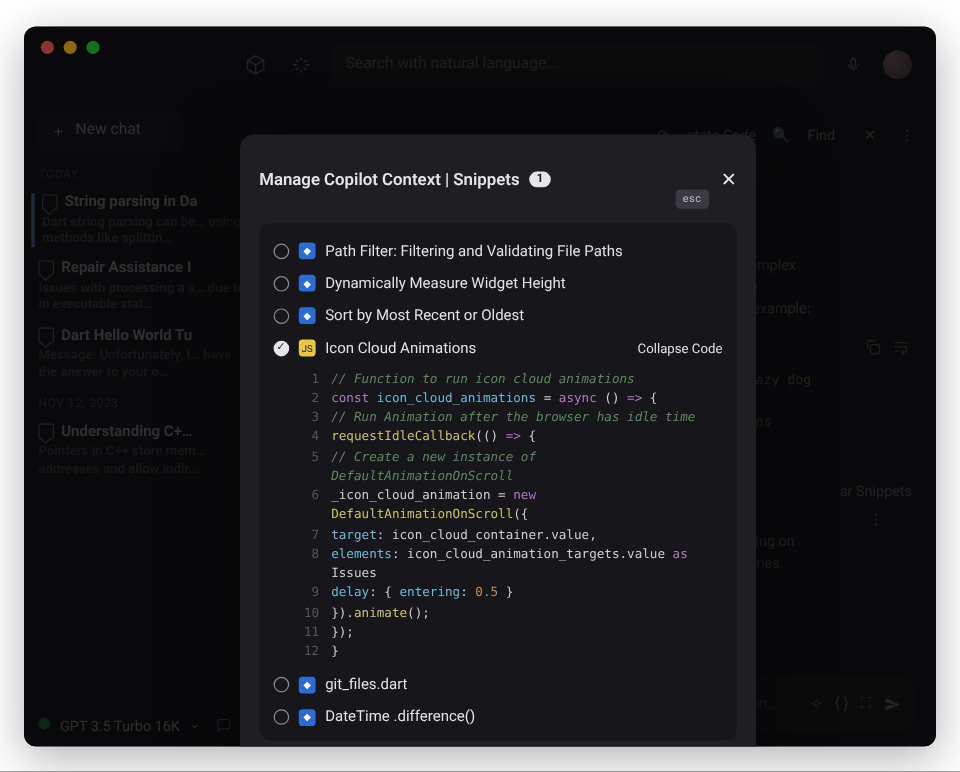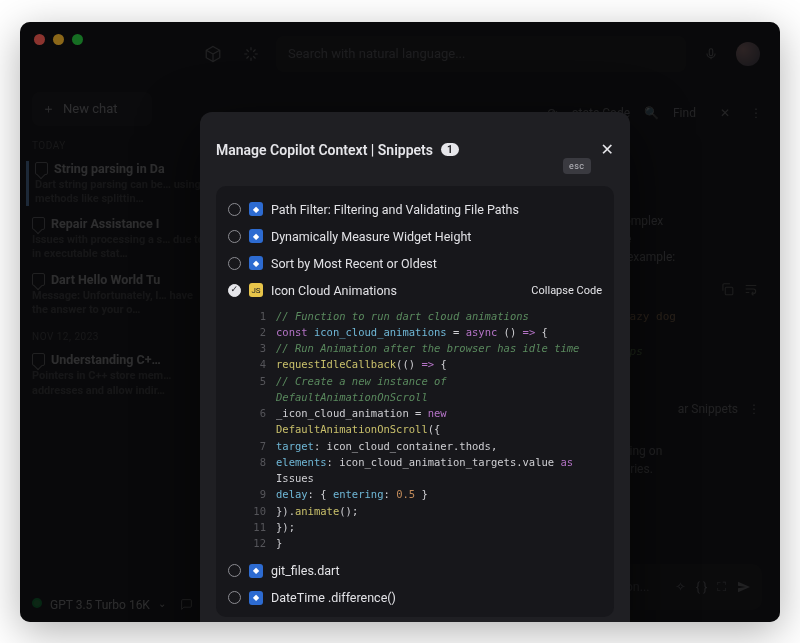--- a/index.html
+++ b/index.html
@@ -24,21 +24,21 @@
   .chat-desc{ color:#555559; font-size:11px; line-height:1.3; margin-top:2px;}
   .model-pill{ position:absolute; bottom:10px; left:12px; display:flex; align-items:flex-start; gap:8px; color:#c9c9cc; font-size:12px;}
   .model-dot{ width:10px; height:10px; border-radius:50%; background:#2aa54a; border:2px solid #0a4;}
 
   .main-right { position:absolute; top:60px; left:210px; right:0; bottom:0; color:#8a8a90;}
   .right-top-row{ position:absolute; top:24px; right:18px; display:flex; gap:14px; font-size:12px; color:#9a9aa0; align-items:center;}
   .right-top-row .xicon{ color:#9a9aa0;}
   .right-note{ position:absolute; top:130px; right:20px; width:180px; font-size:12px; line-height:1.5; text-align:left; color:#9b9ba1;}
   .code-snip{ position:absolute; top:200px; right:20px; width:190px; font-family: ui-monospace, Menlo, monospace; font-size:11px; color:#555; line-height:1.6;}
   .code-snip .a{color:#b78b63;} .code-snip .b{color:#6d9a5b; font-style:italic;}
-  .snip-btns{ position:absolute; top:320px; right:20px; display:flex; gap:10px; font-size:12px; color:#8f8f94; align-items:center;}
+  .snip-btns{ position:absolute; top:320px; right:20px; display:flex; gap:10px; font-size:12px; color:#8f8f94; align-items:center;flex-direction:column;}
   .bg-note2{ position:absolute; top:360px; right:20px; width:200px; color:#8f8f95; font-size:12px; line-height:1.5;}
 
   .composer{ position:absolute; bottom:12px; left:18px; right:18px; height:46px; background:#1a1a1e; border-radius:10px; display:flex; align-items:center; padding:0 10px; gap:10px; color:#6c6c72; font-size:12.5px;}
   .composer .ph{ flex:1; }
   .composer .ic{ color:#8b8b90; }
 
   
   .overlay{ position:absolute; inset:0; background:rgba(0,0,0,.45);}
   .modal{ position:absolute; top:90px; left:180px; width:430px; background:#1f1f23; border-radius:12px; padding:14px 16px 14px 16px; box-shadow:0 20px 60px rgba(0,0,0,.6); color:#e6e6ea;}
   .modal-head{ display:flex; align-items:center;}
@@ -259,21 +259,21 @@
       <div class="snip-row">
         <span class="chk checked"></span>
         <span class="lang-ico js">JS</span>
         <span class="snip-label">Icon Cloud Animations</span>
         <span class="collapse">Collapse Code</span>
       </div>
 
       <div class="codeblock" id="codeblock">
           <div class="cl">
             <span class="ln">1</span>
-            <span><span class="tok-c">// Function to run dart cloud animations</span></span>
+            <span><span class="tok-c">// Function to run icon cloud animations</span></span>
           </div>
           <div class="cl">
             <span class="ln">2</span>
             <span><span class="tok-k">const </span><span class="tok-v">icon_cloud_animations</span><span class="tok-p"> = </span><span class="tok-k">async</span><span class="tok-p"> () </span><span class="tok-k">=&gt;</span><span class="tok-p"> {</span></span>
           </div>
           <div class="cl">
             <span class="ln">3</span>
             <span><span class="tok-p">  </span><span class="tok-c">// Run Animation after the browser has idle time</span></span>
           </div>
           <div class="cl">
@@ -283,21 +283,21 @@
           <div class="cl">
             <span class="ln">5</span>
             <span><span class="tok-p">    </span><span class="tok-c">// Create a new instance of DefaultAnimationOnScroll</span></span>
           </div>
           <div class="cl">
             <span class="ln">6</span>
             <span><span class="tok-p">    _icon_cloud_animation = </span><span class="tok-k">new</span><span class="tok-p"> </span><span class="tok-f">DefaultAnimationOnScroll</span><span class="tok-p">({</span></span>
           </div>
           <div class="cl">
             <span class="ln">7</span>
-            <span><span class="tok-p">        </span><span class="tok-v">target</span><span class="tok-p">: icon_cloud_container.thods,</span></span>
+            <span><span class="tok-p">        </span><span class="tok-v">target</span><span class="tok-p">: icon_cloud_container.value,</span></span>
           </div>
           <div class="cl">
             <span class="ln">8</span>
             <span><span class="tok-p">        </span><span class="tok-v">elements</span><span class="tok-p">: icon_cloud_animation_targets.value </span><span class="tok-k">as</span><span class="tok-p"> Issues</span></span>
           </div>
           <div class="cl">
             <span class="ln">9</span>
             <span><span class="tok-p">        </span><span class="tok-v">delay</span><span class="tok-p">: { </span><span class="tok-v">entering</span><span class="tok-p">: </span><span class="tok-n">0.5</span><span class="tok-p"> }</span></span>
           </div>
           <div class="cl">

